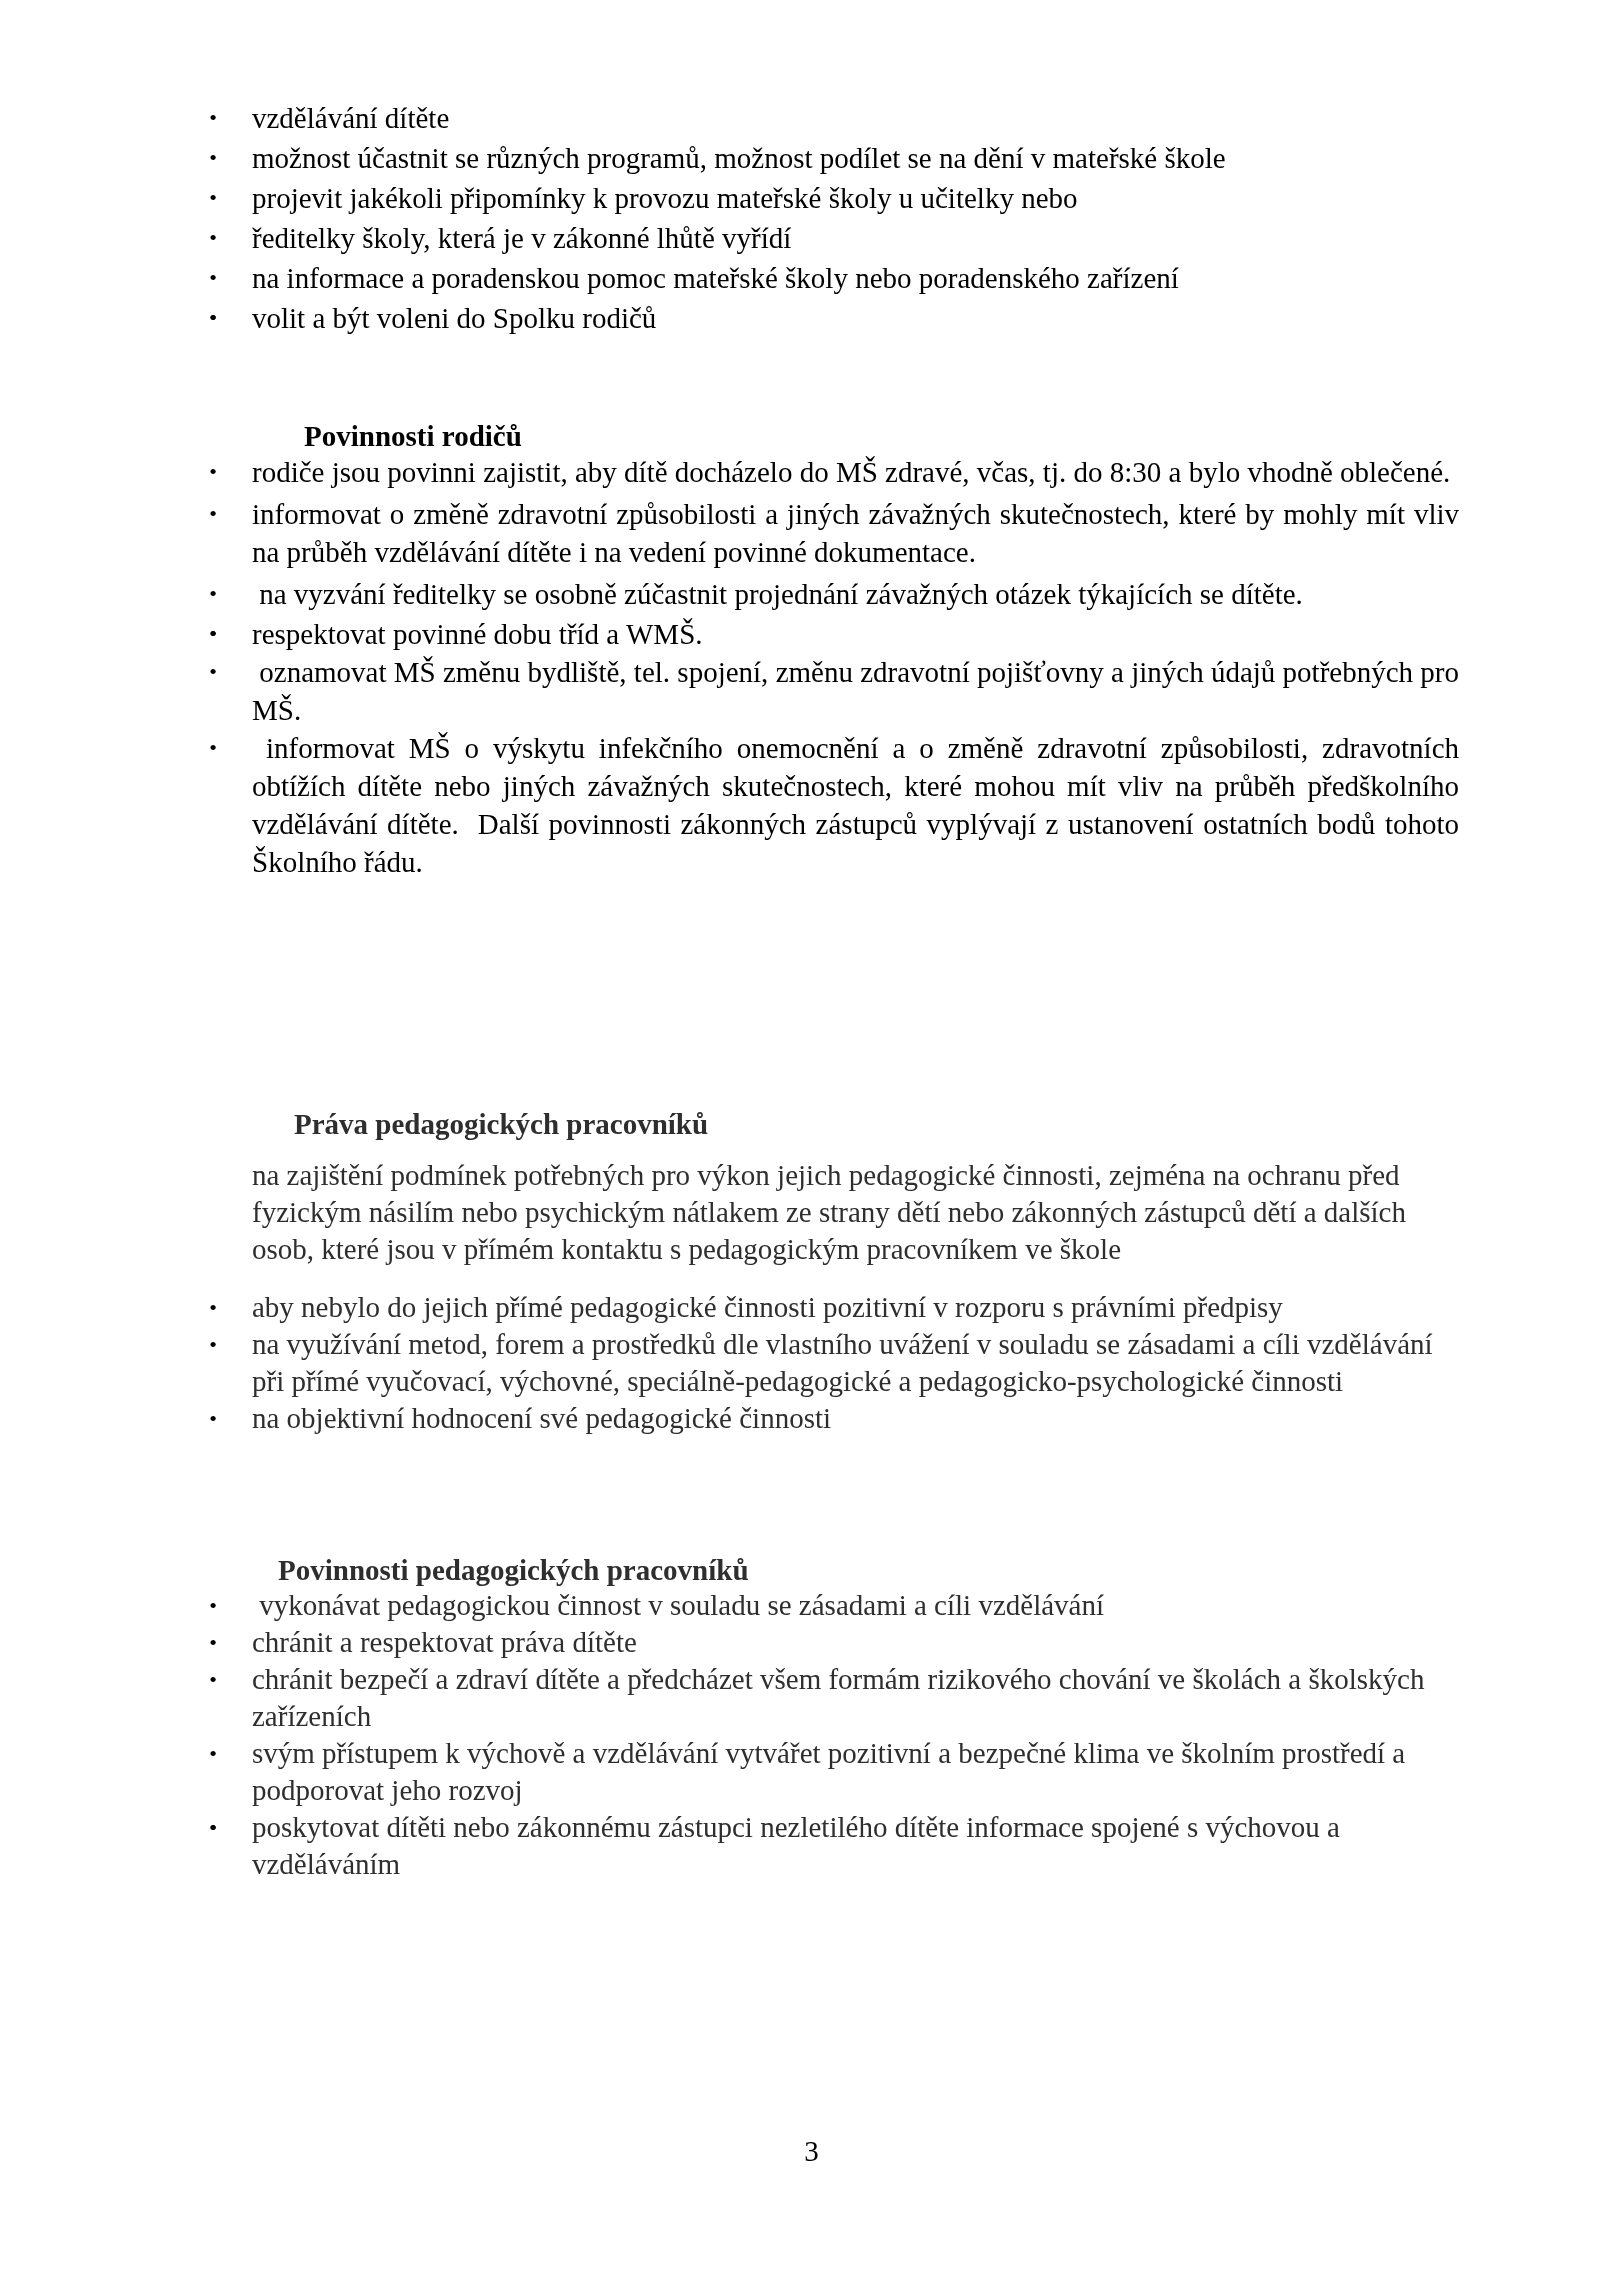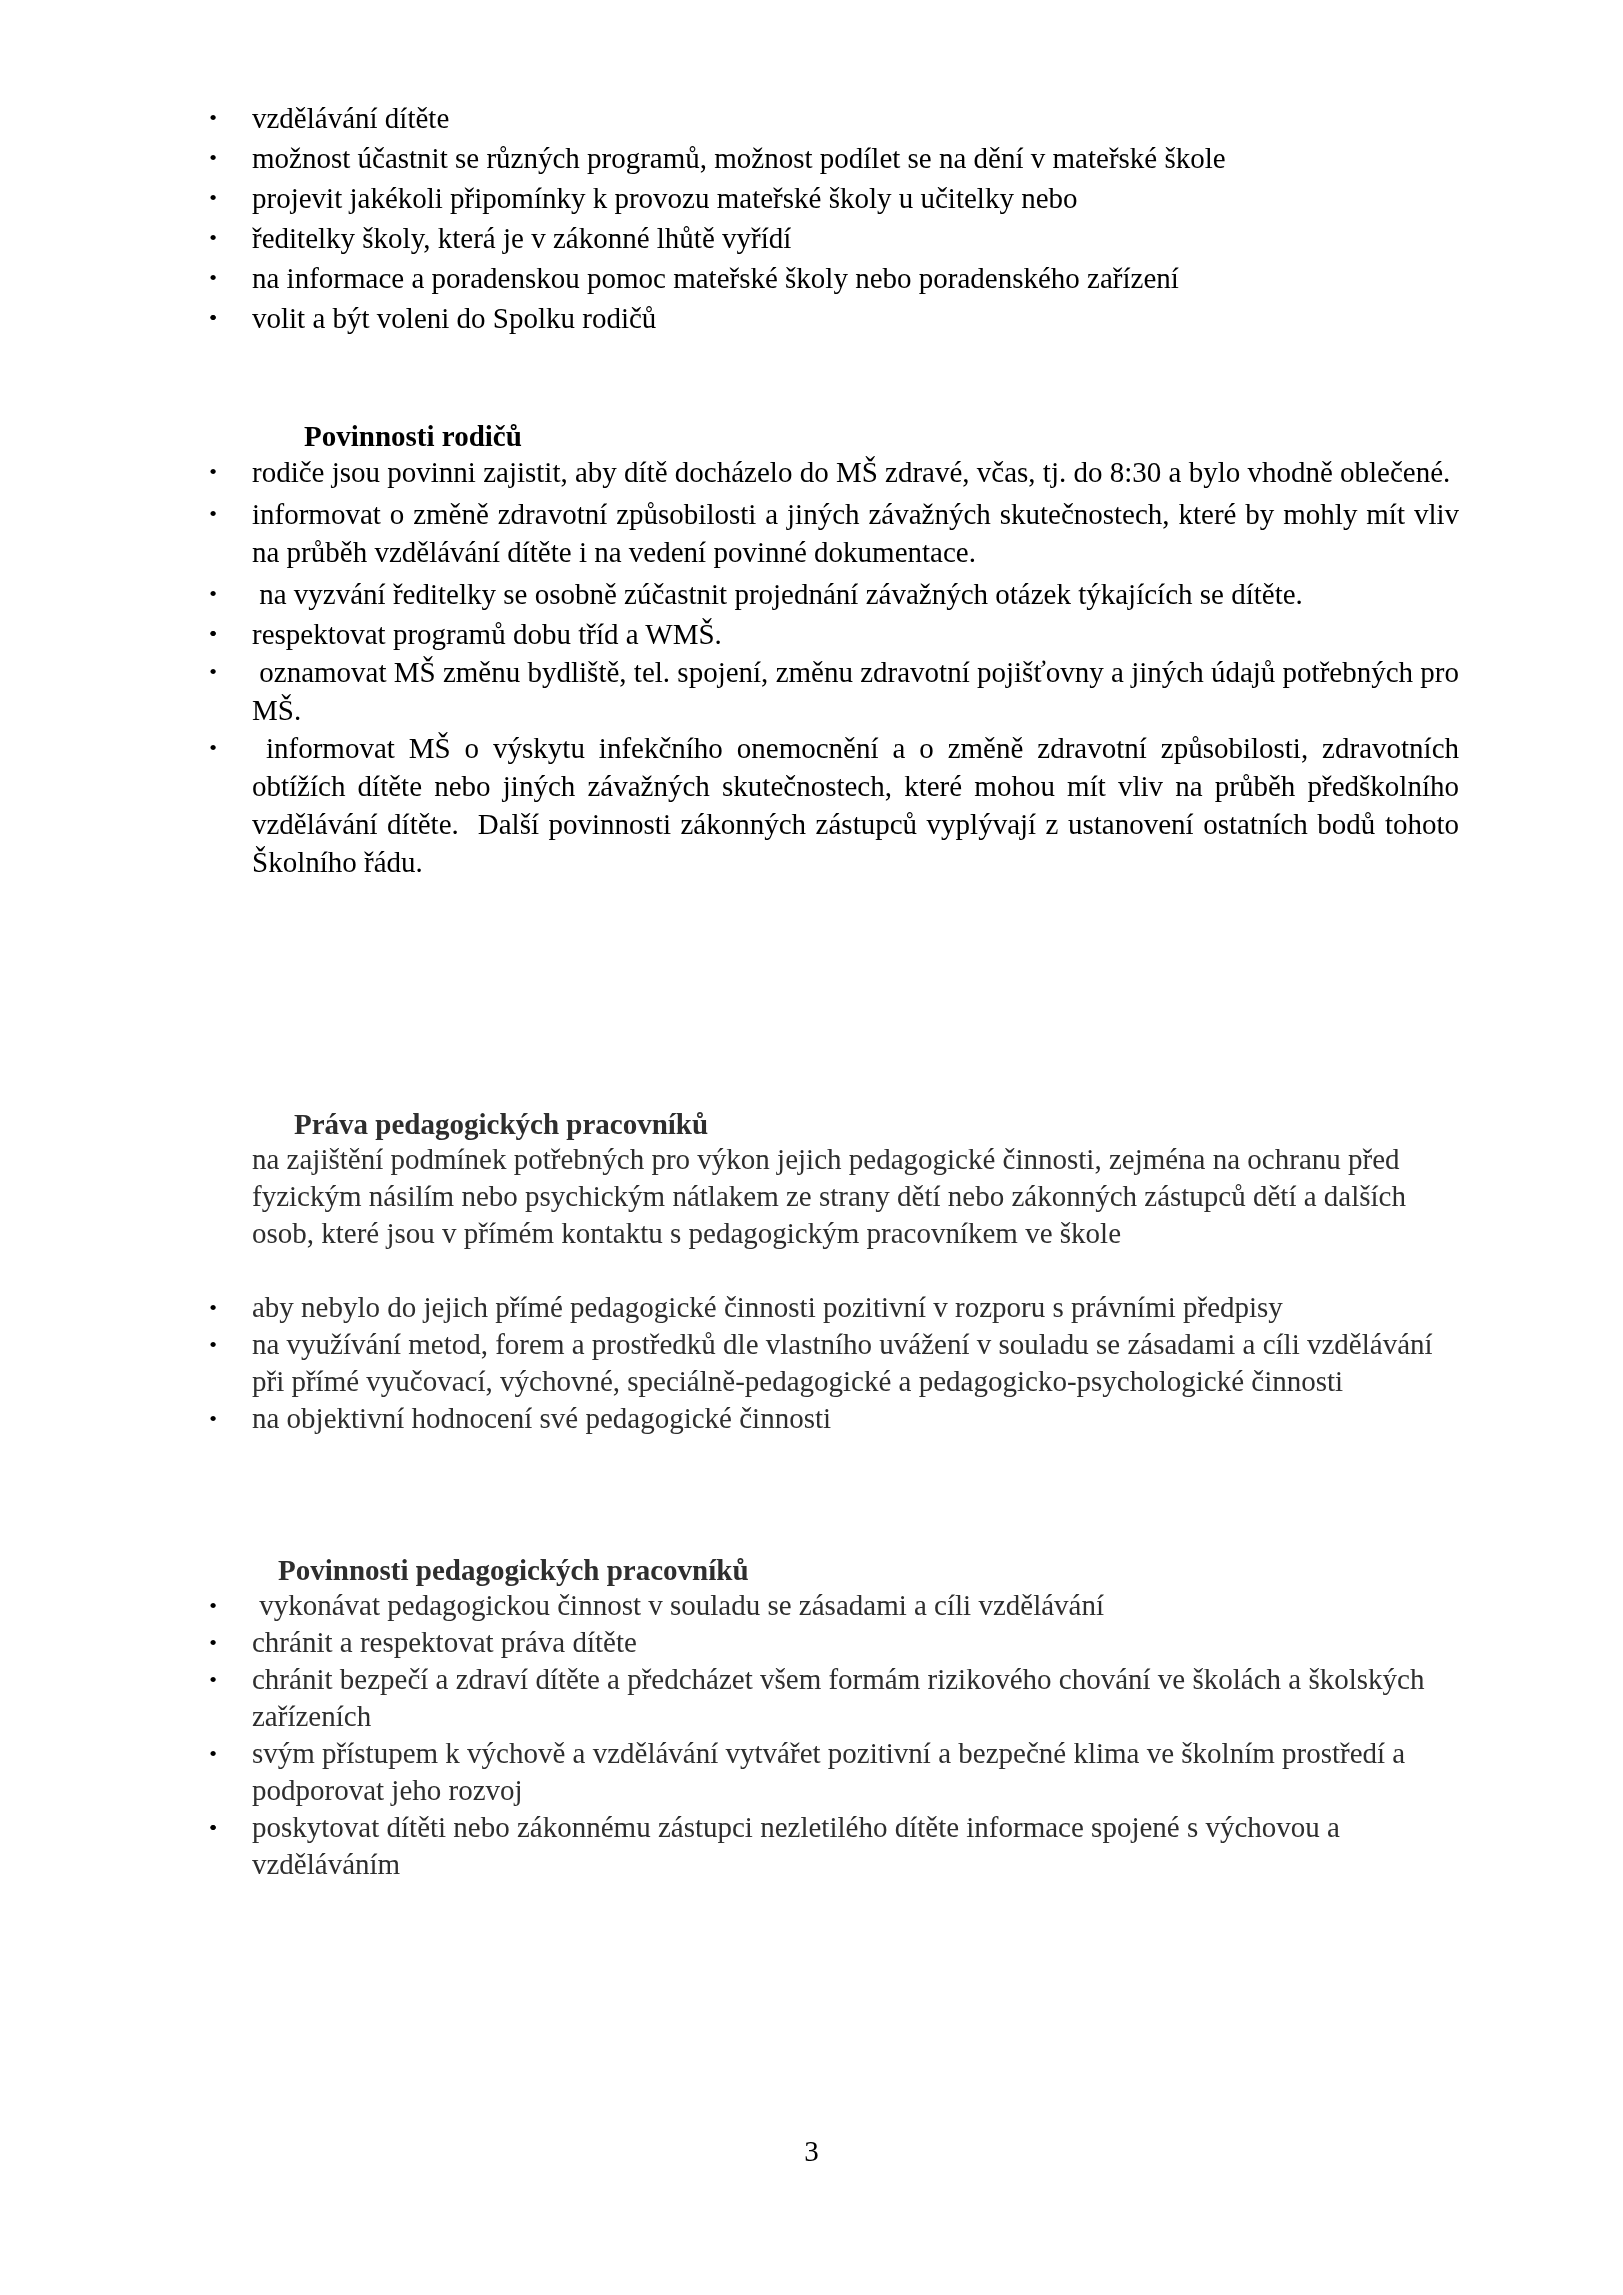--- a/index.html
+++ b/index.html
@@ -6,21 +6,21 @@
   body { width: 1623px; height: 2295px; position: relative; overflow: hidden;
          font-family: "Liberation Serif", "DejaVu Serif", serif; color: #000; }
   .page { position: absolute; left: 0; top: 0; width: 1623px; height: 2295px; }
   .blk { position: absolute; left: 208px; width: 1251px; }
   ul { list-style: none; margin: 0; padding: 0; }
   li { position: relative; padding-left: 44px; font-size: 29px; line-height: 38px; }
   li .bullet { position: absolute; left: 1.3px; top: 0; font-size: 22px; line-height: 38px; }
   li.just { text-align: justify; }
   .heading { position: absolute; font-size: 29px; font-weight: bold; line-height: 38px; text-align: center; }
   .grey { color: #2e2e2e; }
-  .para { position: absolute; left: 252px; width: 1204px; font-size: 29px; line-height: 37px; }
+  .para { position: absolute; left: 252px; width: 1204px; font-size: 29px; line-height: 37px; margin-top: 16px; }
   .pagenum { position: absolute; left: 0; width: 1623px; top: 2132px; text-align: center; font-size: 29px; line-height: 38px; }
 </style>
 </head>
 <body>
 
 <div class="page">
 
   <div class="blk" style="top:98px;">
     <ul>
       <li style="line-height:40px"><span class="bullet" style="line-height:40px">•</span><span>vzdělávání dítěte</span></li>
@@ -33,21 +33,21 @@
     </ul>
   </div>
 
   <div class="heading" style="left:304px; top:417px;">Povinnosti rodičů</div>
   <div class="blk" style="top:453px;">
     <ul>
       <li class="just" style="margin-bottom:3.9px"><span class="bullet">•</span><span>rodiče jsou povinni zajistit, aby dítě docházelo do MŠ zdravé, včas, tj. do 8:30   a bylo vhodně oblečené.</span></li>
       <li class="just" style="margin-bottom:3.9px"><span class="bullet">•</span><span>informovat o změně zdravotní způsobilosti a jiných závažných skutečnostech, které by mohly mít vliv na průběh vzdělávání dítěte i na vedení povinné dokumentace.</span></li>
       <li class="just" style="margin-bottom:2.6px; white-space:pre"><span class="bullet">•</span><span> na vyzvání ředitelky se osobně zúčastnit projednání závažných otázek týkajících se dítěte.</span></li>
       <li class="just"><span class="bullet">•</span></li>
-      <li class="just"><span class="bullet">•</span><span>respektovat programů dobu tříd a WMŠ.</span></li>
+      <li class="just"><span class="bullet">•</span><span>respektovat povinné dobu tříd a WMŠ.</span></li>
       <li class="just"><span class="bullet">•</span><span style="white-space:pre-wrap"> oznamovat MŠ změnu bydliště, tel. spojení, změnu zdravotní pojišťovny a jiných údajů potřebných pro MŠ.</span></li>
       <li class="just"><span class="bullet">•</span><span style="white-space:pre-wrap"> informovat MŠ o výskytu infekčního onemocnění a o změně zdravotní způsobilosti, zdravotních obtížích dítěte nebo jiných závažných skutečnostech, které mohou mít vliv na průběh předškolního vzdělávání dítěte.  Další povinnosti zákonných zástupců vyplývají z ustanovení ostatních bodů tohoto Školního řádu.</span></li>
     </ul>
   </div>
 
   <div class="heading grey" style="left:294px; top:1105px;">Práva pedagogických pracovníků</div>
   <div class="para grey" style="top:1141px;">na zajištění podmínek potřebných pro výkon jejich pedagogické činnosti, zejména na ochranu před fyzickým násilím nebo psychickým nátlakem ze strany dětí nebo zákonných zástupců dětí a dalších osob, které jsou v přímém kontaktu s pedagogickým pracovníkem ve škole</div>
   <div class="blk grey" style="top:1289px;">
     <ul>
       <li style="line-height:37px"><span class="bullet" style="color:#000;line-height:37px">•</span><span>aby nebylo do jejich přímé pedagogické činnosti pozitivní v rozporu s právními předpisy</span></li>

